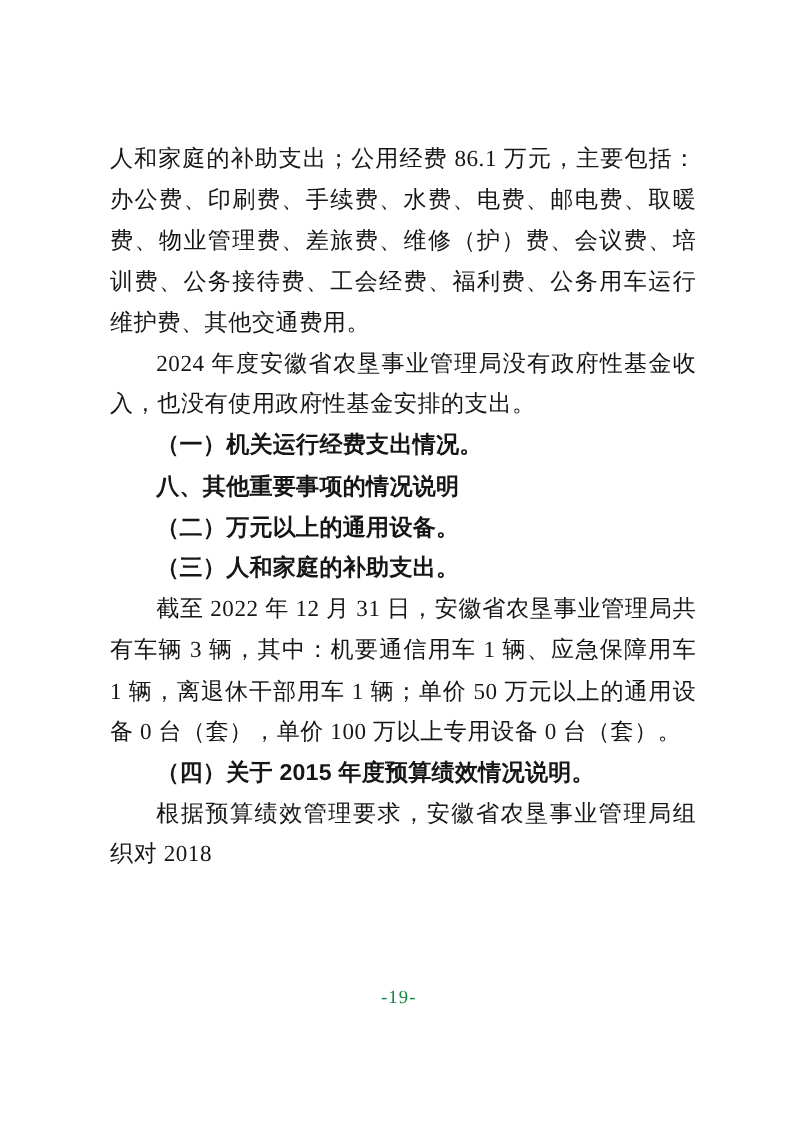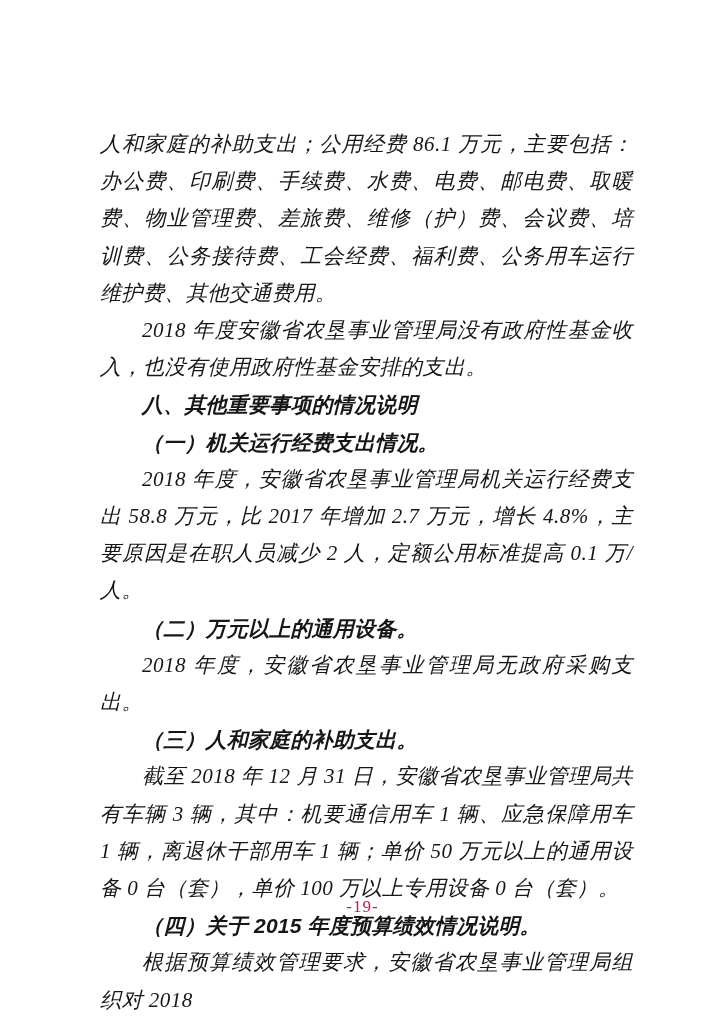--- a/index.html
+++ b/index.html
@@ -22,21 +22,20 @@
     top: 126px;
     width: 533px;
     font-size: 21px;
     line-height: 37.2px;
     text-align: justify;
     letter-spacing: 0.5px;
   }
   .content p {
     margin: 0;
     padding: 0;
-    font-style: italic;
   }
   .para {
     text-indent: 2em;
   }
   .para-cont {
     text-indent: 0;
   }
   .heading {
     font-weight: 700;
     text-indent: 2em;
@@ -44,35 +43,33 @@
     letter-spacing: 0.2px;
   }
   .page-number {
     position: absolute;
     top: 897px;
     left: 0;
     width: 100%;
     text-align: center;
     font-size: 17px;
     letter-spacing: 1px;
-    color: #be185d;
+    color: #15803d;
     font-family: "Liberation Serif", "DejaVu Serif", serif;
   }
 </style>
 </head>
 <body>
 
 <div class="page">
   <div class="content">
     <p class="para-cont">人和家庭的补助支出；公用经费 86.1 万元，主要包括：办公费、印刷费、手续费、水费、电费、邮电费、取暖费、物业管理费、差旅费、维修（护）费、会议费、培训费、公务接待费、工会经费、福利费、公务用车运行维护费、其他交通费用。</p>
-    <p class="para">2018 年度安徽省农垦事业管理局没有政府性基金收入，也没有使用政府性基金安排的支出。</p>
+    <p class="para">2024 年度安徽省农垦事业管理局没有政府性基金收入，也没有使用政府性基金安排的支出。</p>
+    <p class="heading">（一）机关运行经费支出情况。</p>
     <p class="heading">八、其他重要事项的情况说明</p>
-    <p class="heading">（一）机关运行经费支出情况。</p>
-    <p class="para">2018 年度，安徽省农垦事业管理局机关运行经费支出 58.8 万元，比 2017 年增加 2.7 万元，增长 4.8%，主要原因是在职人员减少 2 人，定额公用标准提高 0.1 万/人。</p>
     <p class="heading">（二）万元以上的通用设备。</p>
-    <p class="para">2018 年度，安徽省农垦事业管理局无政府采购支出。</p>
     <p class="heading">（三）人和家庭的补助支出。</p>
-    <p class="para">截至 2018 年 12 月 31 日，安徽省农垦事业管理局共有车辆 3 辆，其中：机要通信用车 1 辆、应急保障用车 1 辆，离退休干部用车 1 辆；单价 50 万元以上的通用设备 0 台（套），单价 100 万以上专用设备 0 台（套）。</p>
+    <p class="para">截至 2022 年 12 月 31 日，安徽省农垦事业管理局共有车辆 3 辆，其中：机要通信用车 1 辆、应急保障用车 1 辆，离退休干部用车 1 辆；单价 50 万元以上的通用设备 0 台（套），单价 100 万以上专用设备 0 台（套）。</p>
     <p class="heading">（四）关于 2015 年度预算绩效情况说明。</p>
     <p class="para">根据预算绩效管理要求，安徽省农垦事业管理局组织对 2018</p>
   </div>
   <div class="page-number">-19-</div>
 </div>
 
 </body></html>

